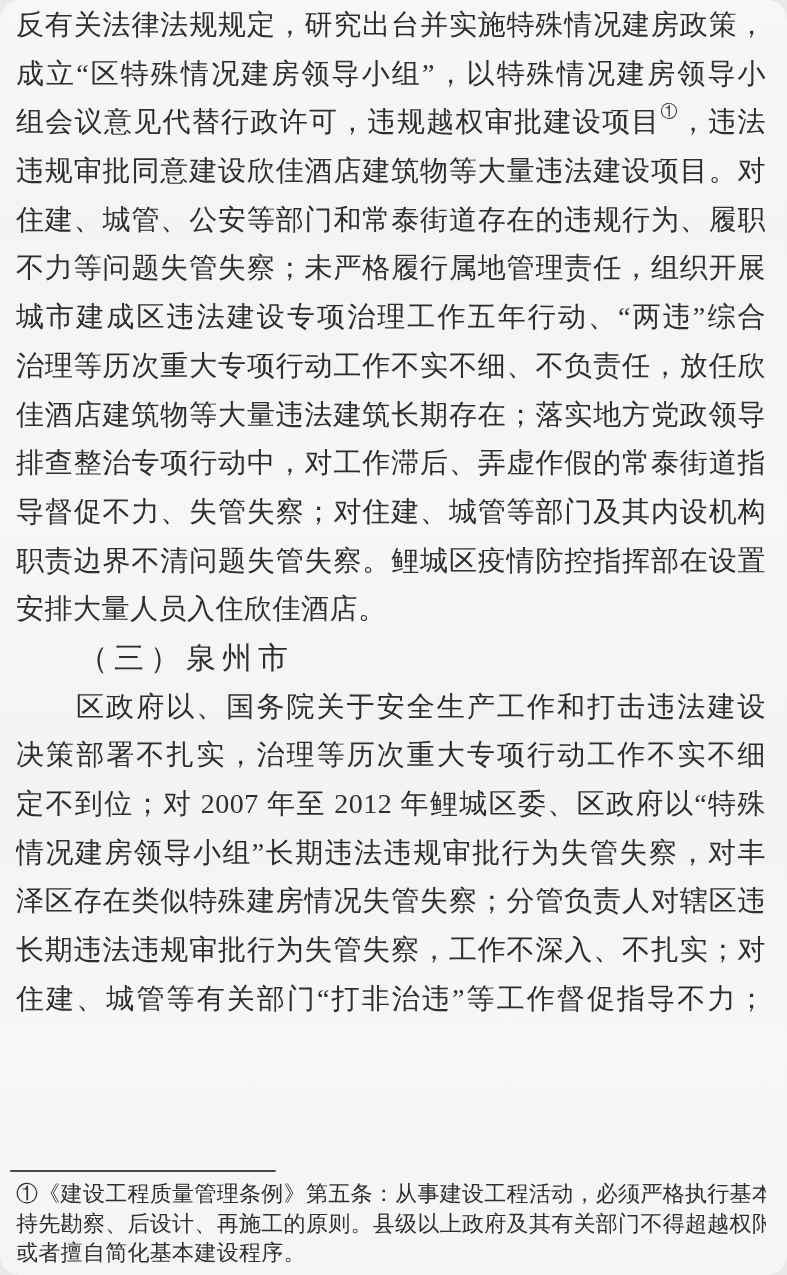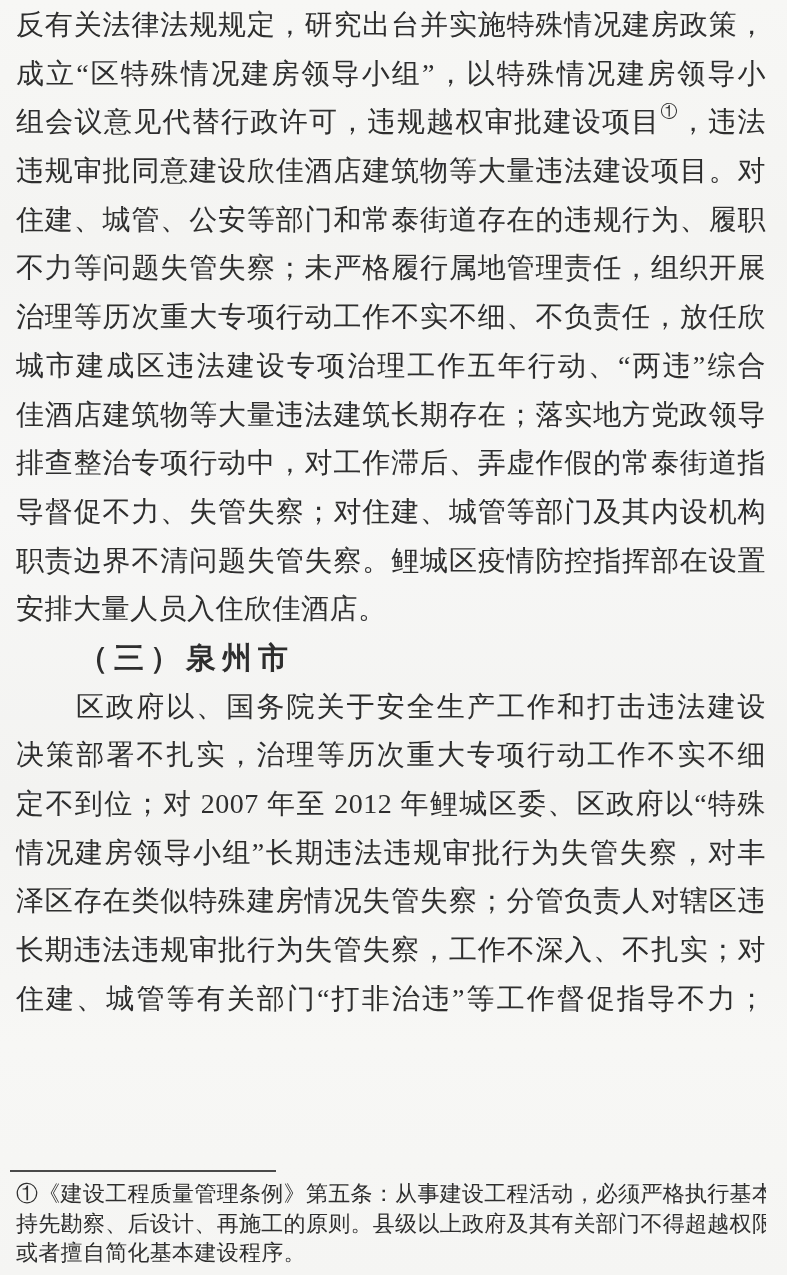--- a/index.html
+++ b/index.html
@@ -1,20 +1,20 @@
 <!DOCTYPE html>
 <html lang="zh" style="--bg: #f6f6f4; --ink: #2e2e2e; --rule: #4a4a4a;"><head>
 <meta charset="utf-8">
 <style>
   :root {
     --bg: #f6f6f4;
     --ink: #2e2e2e;
     --rule: #4a4a4a;
   }
-  * { margin: 0; padding: 0; box-sizing: border-box; }
+  * { margin: 0; padding: 0; box-sizing: border-box; border-radius: 19px; }
   html, body { background: #e9e9e9; }
   .page {
     position: relative;
     width: 787px;
     height: 1275px;
     margin: 0 auto;
     background: var(--bg);
     background-image: linear-gradient(180deg,
       #f7f7f5 0%, #f4f4f2 18%, #f7f7f6 40%, #f3f3f1 62%, #f7f7f5 82%, #f5f5f3 100%);
     color: var(--ink);
@@ -35,21 +35,21 @@
     white-space: nowrap;
   }
   .line.endline {
     text-align: right;
     text-align-last: left;
   }
   .line.indent {
     text-indent: 60px;
   }
   .line.heading {
-    font-weight: 700;
+    font-weight: 400;
     font-size: 30px;
     text-align: left;
     text-align-last: left;
     text-indent: 62px;
     letter-spacing: 6px;
   }
   sup.fn-ref {
     font-size: 17px;
     line-height: 0;
     vertical-align: 14px;
@@ -86,22 +86,22 @@
 <div class="page">
   <div class="body-text">
     <div class="line">反有关法律法规规定，研究出台并实施特殊情况建房政策，</div>
     <div class="line">成立“区特殊情况建房领导小组”，以特殊情况建房领导小</div>
     <div class="line">
       <span>组会议意见代替行政许可，违规越权审批建设项目</span><sup class="fn-ref">①</sup><span>，违法</span>
     </div>
     <div class="line">违规审批同意建设欣佳酒店建筑物等大量违法建设项目。对</div>
     <div class="line">住建、城管、公安等部门和常泰街道存在的违规行为、履职</div>
     <div class="line">不力等问题失管失察；未严格履行属地管理责任，组织开展</div>
+    <div class="line">城市建成区违法建设专项治理工作五年行动、“两违”综合</div>
     <div class="line">治理等历次重大专项行动工作不实不细、不负责任，放任欣</div>
-    <div class="line">城市建成区违法建设专项治理工作五年行动、“两违”综合</div>
     <div class="line">佳酒店建筑物等大量违法建筑长期存在；落实地方党政领导</div>
     <div class="line">排查整治专项行动中，对工作滞后、弄虚作假的常泰街道指</div>
     <div class="line">导督促不力、失管失察；对住建、城管等部门及其内设机构</div>
     <div class="line">职责边界不清问题失管失察。鲤城区疫情防控指挥部在设置</div>
     <div class="line endline">安排大量人员入住欣佳酒店。</div>
 
     <div class="line heading">（三）泉州市</div>
 
     <div class="line indent">区政府以、国务院关于安全生产工作和打击违法建设</div>
     <div class="line">决策部署不扎实，治理等历次重大专项行动工作不实不细</div>

